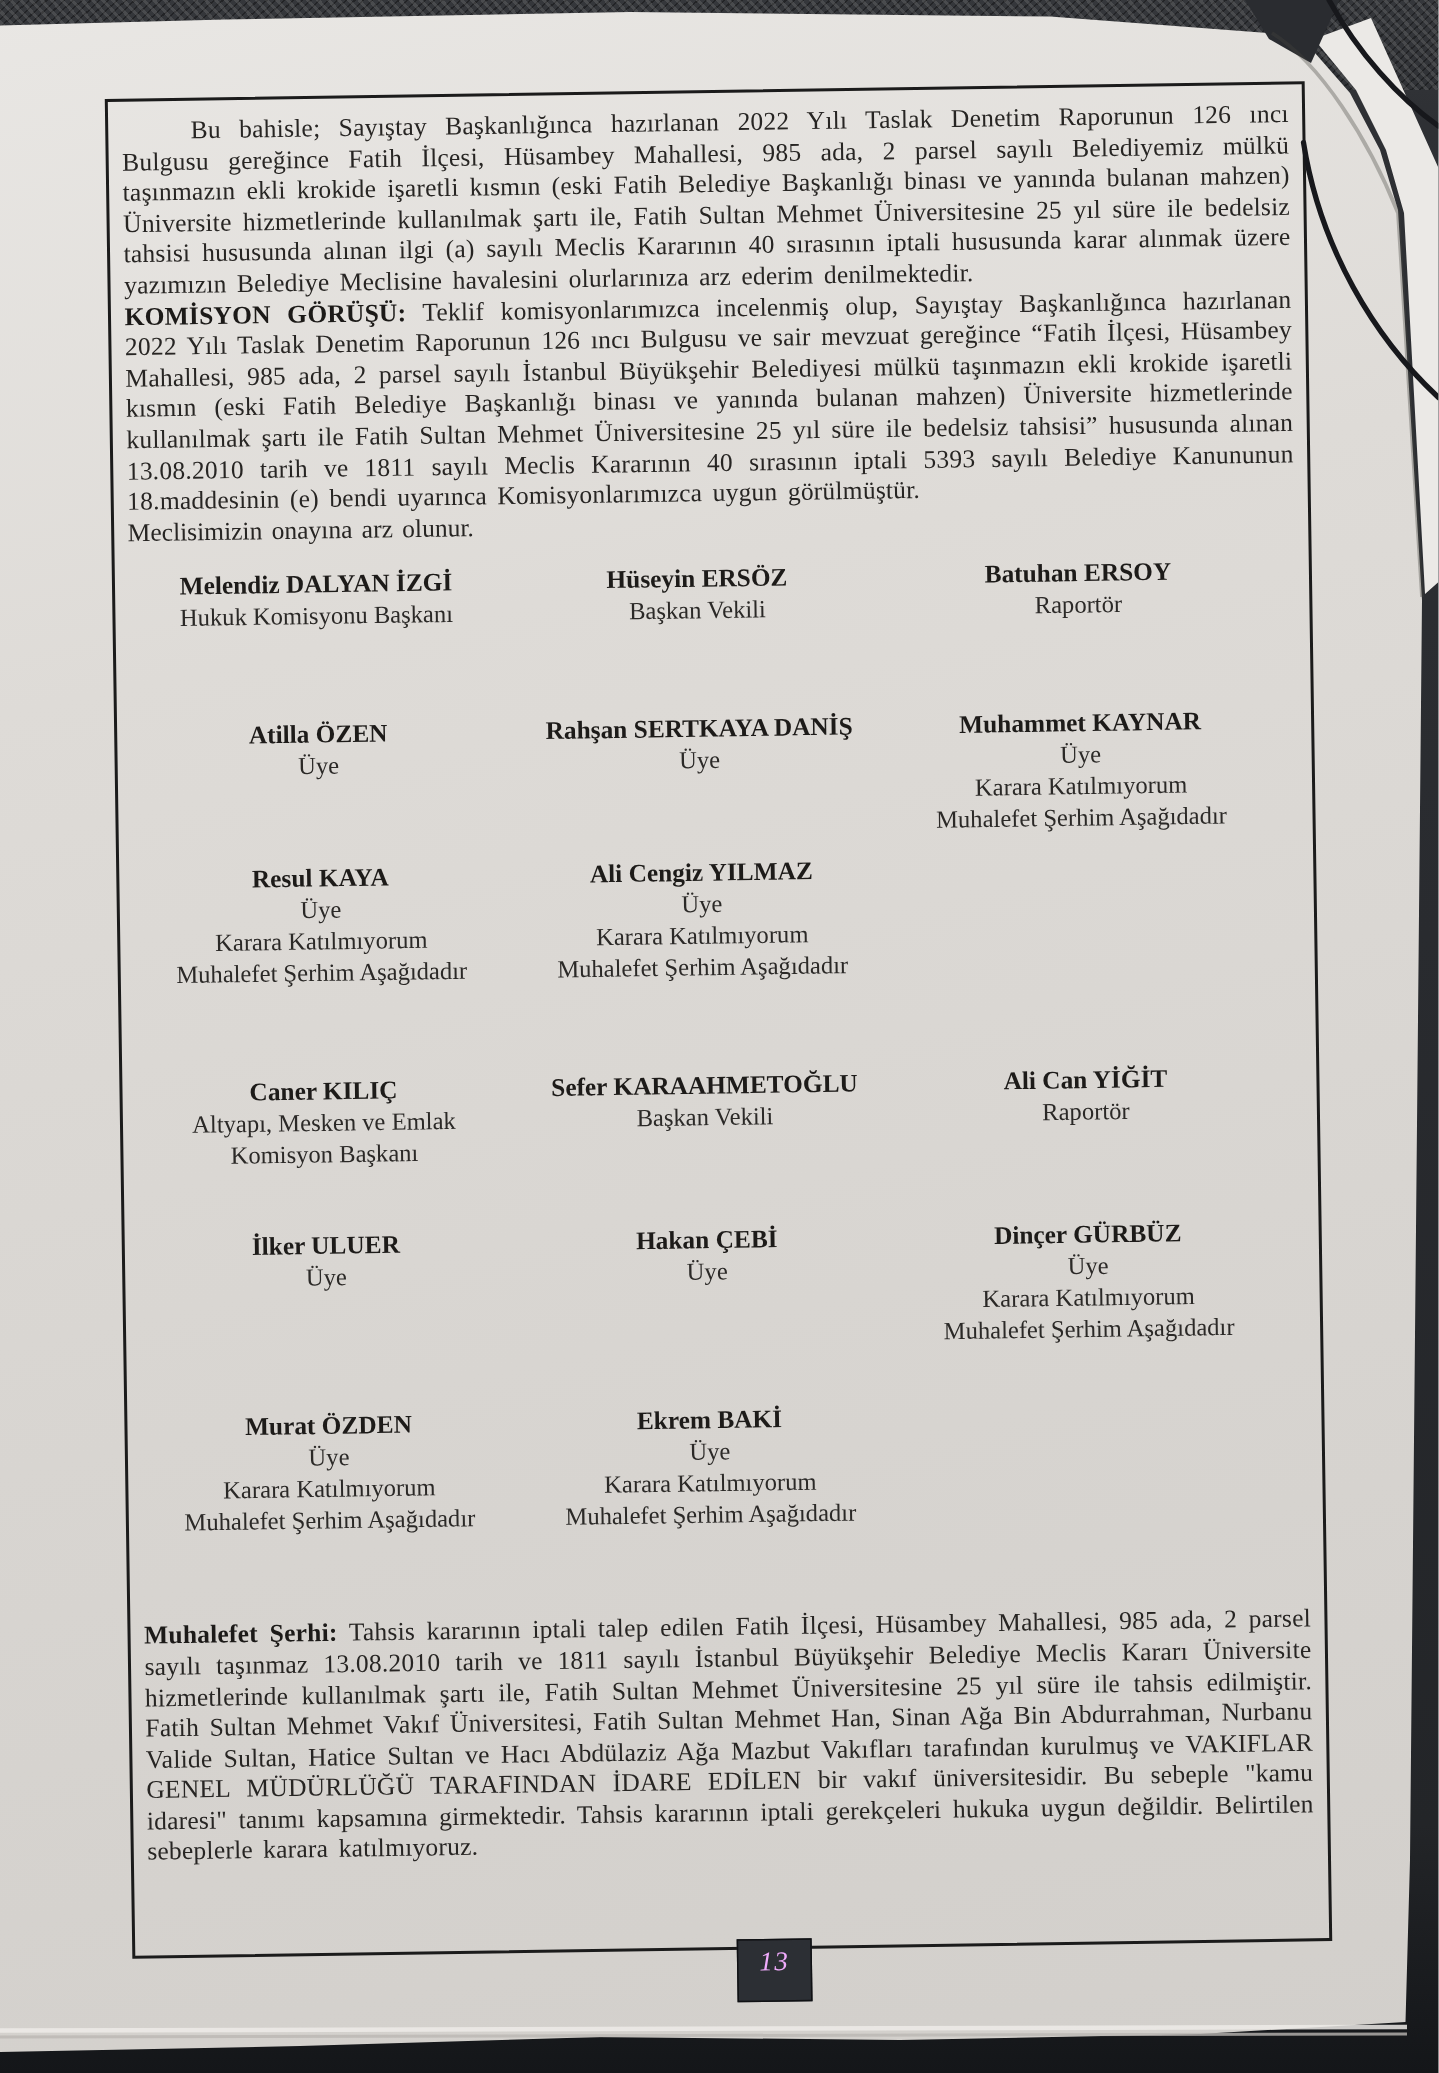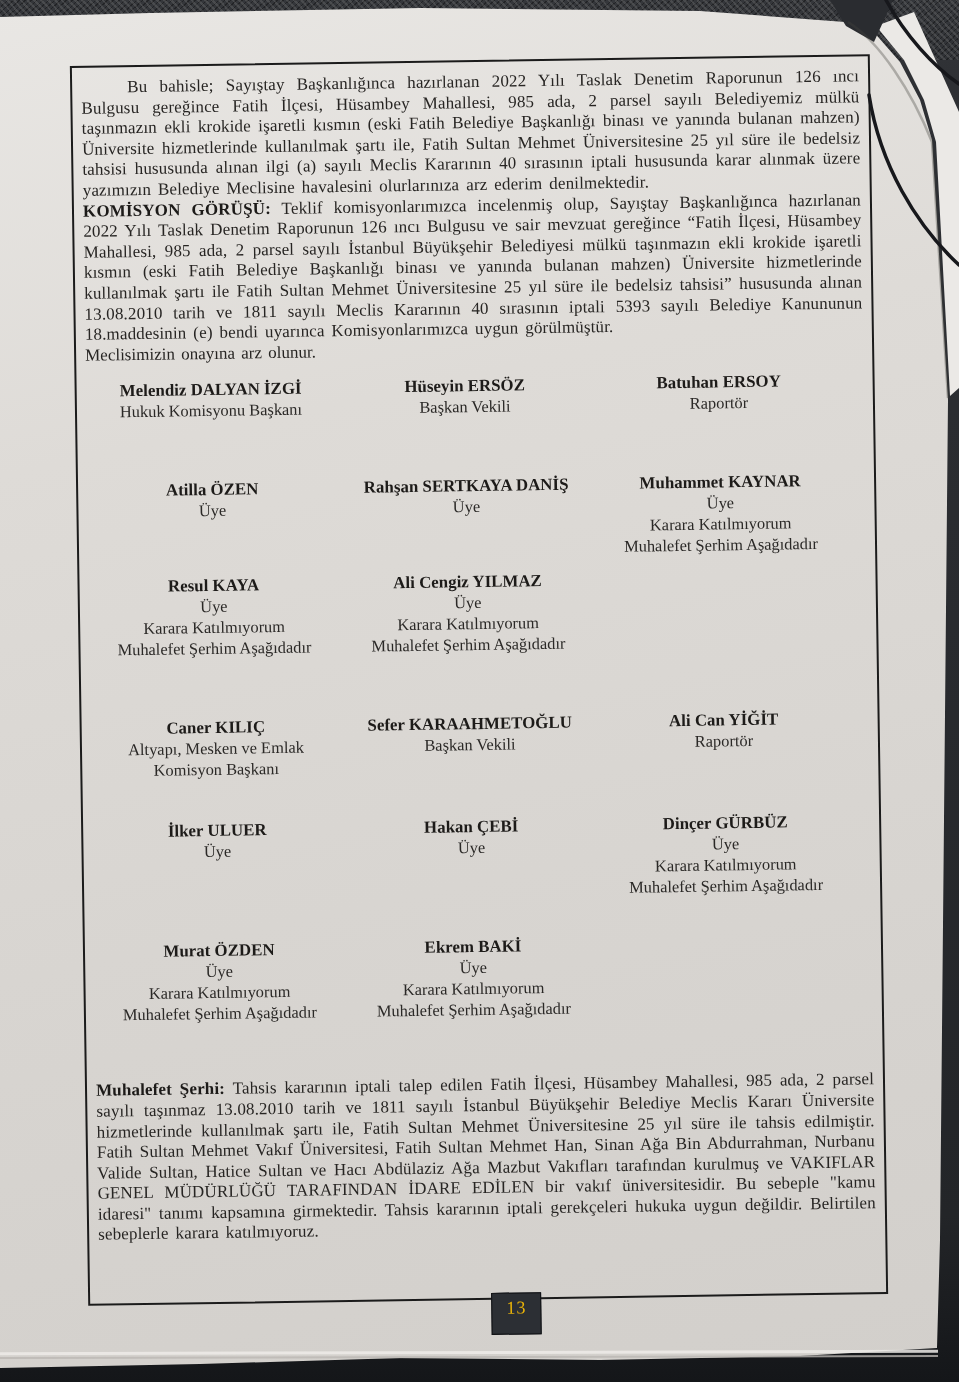--- a/index.html
+++ b/index.html
@@ -42,23 +42,23 @@
   .sig-row:nth-child(2){margin-top:58px;}
   .sig-row:nth-child(3){margin-top:12px;}
   .sig-row:nth-child(4){margin-top:58px;}
   .sig-row:nth-child(5){margin-top:40px;}
   .sig-row:nth-child(6){margin-top:36px;}
   .sig-cell{text-align:center;font-size:16.4px;line-height:21px;color:#2b2927;}
   .sig-name{font-weight:bold;font-size:16.9px;color:#1d1b19;}
   .dissent{margin-top:55px;}
   .page-tab{
     position:absolute;left:401px;bottom:-37px;width:50px;height:42px;box-sizing:border-box;
-    background:#2c2f34;border:1px solid #101114;color:#eab308;
+    background:#2c2f34;border:1px solid #101114;color:#f0abfc;
     display:flex;justify-content:center;align-items:flex-start;padding-top:4px;
-    font-size:18px;letter-spacing:1px;
+    font-size:18px;letter-spacing:1px;font-style:italic;
   }
   .corner-svg{position:absolute;left:800px;top:0;width:159px;height:420px;}
   .stack-line-1{position:absolute;left:0;top:1351px;width:938px;height:3px;background:#edebe7;opacity:.85;transform:rotate(-0.15deg);}
   .stack-line-2{position:absolute;left:0;top:1356px;width:938px;height:2px;background:#bab7b3;opacity:.8;transform:rotate(-0.12deg);}
 </style>
 </head>
 <body>
 
 <div class="backdrop-texture"></div>
 

